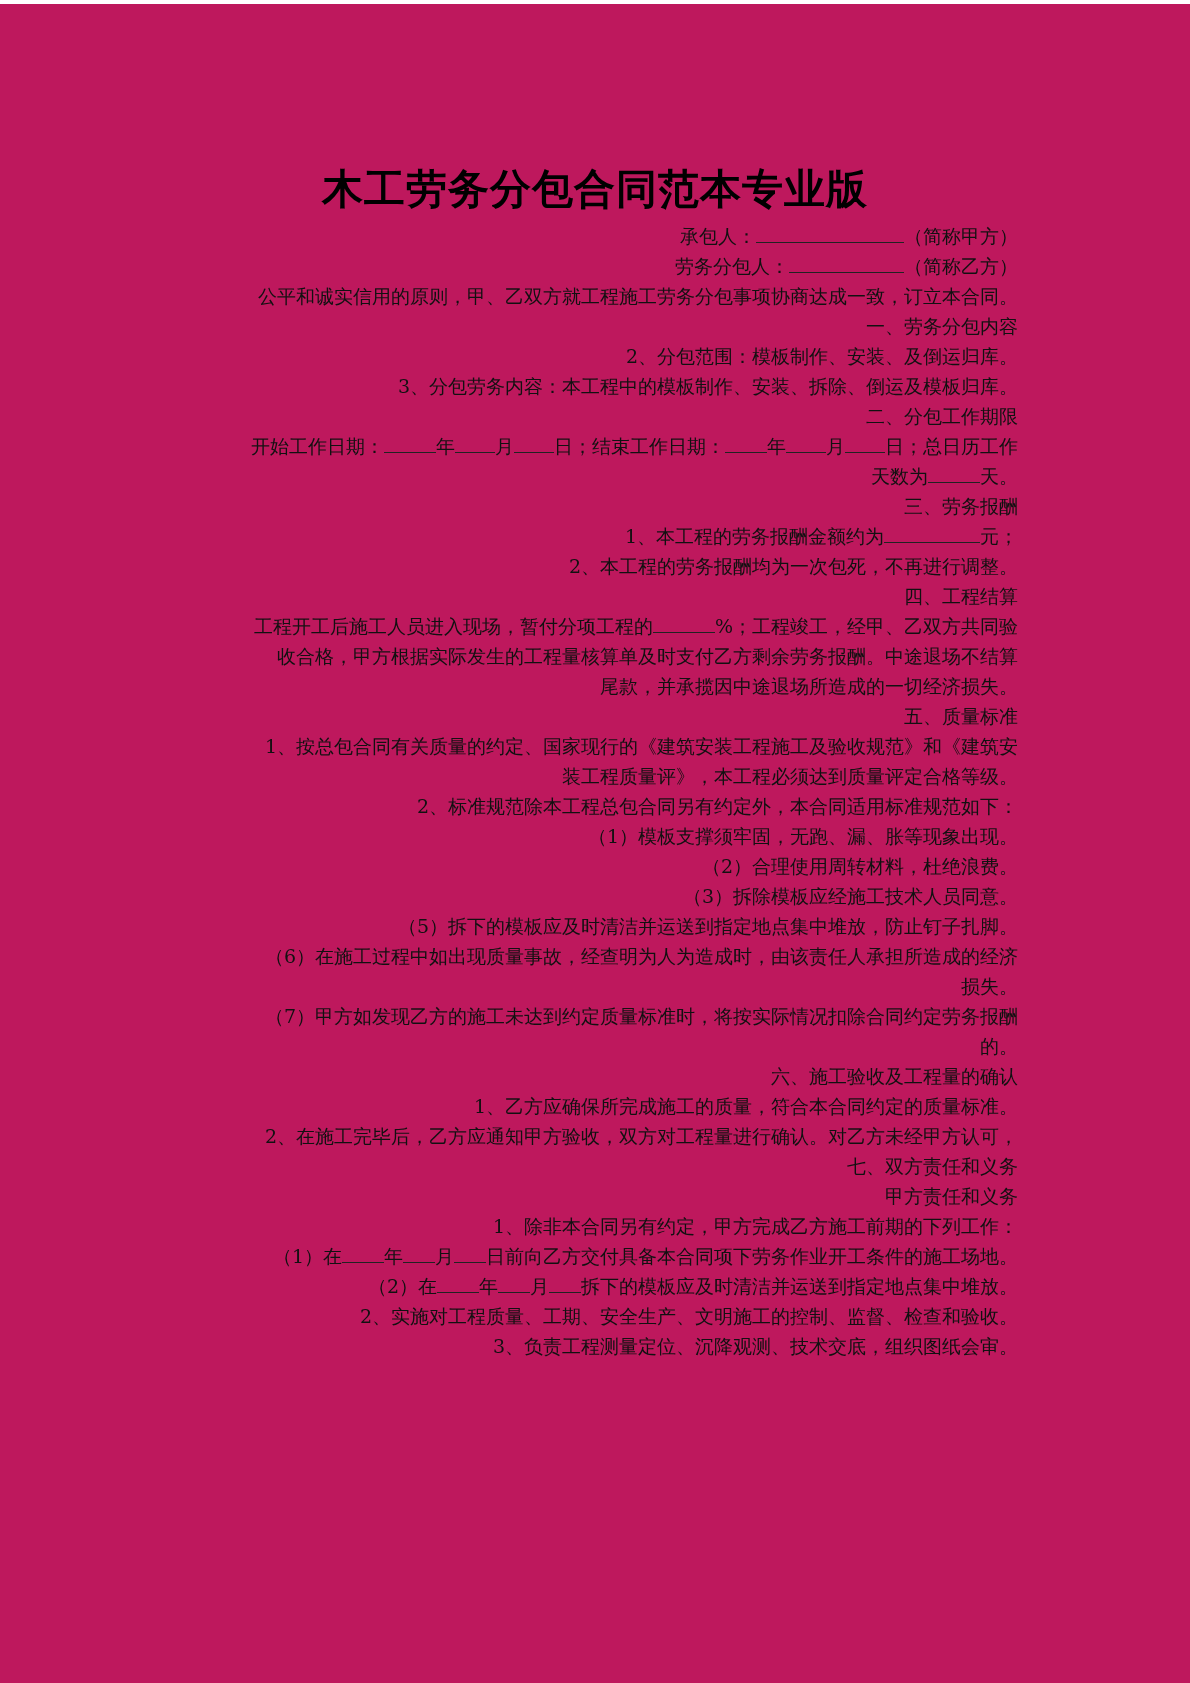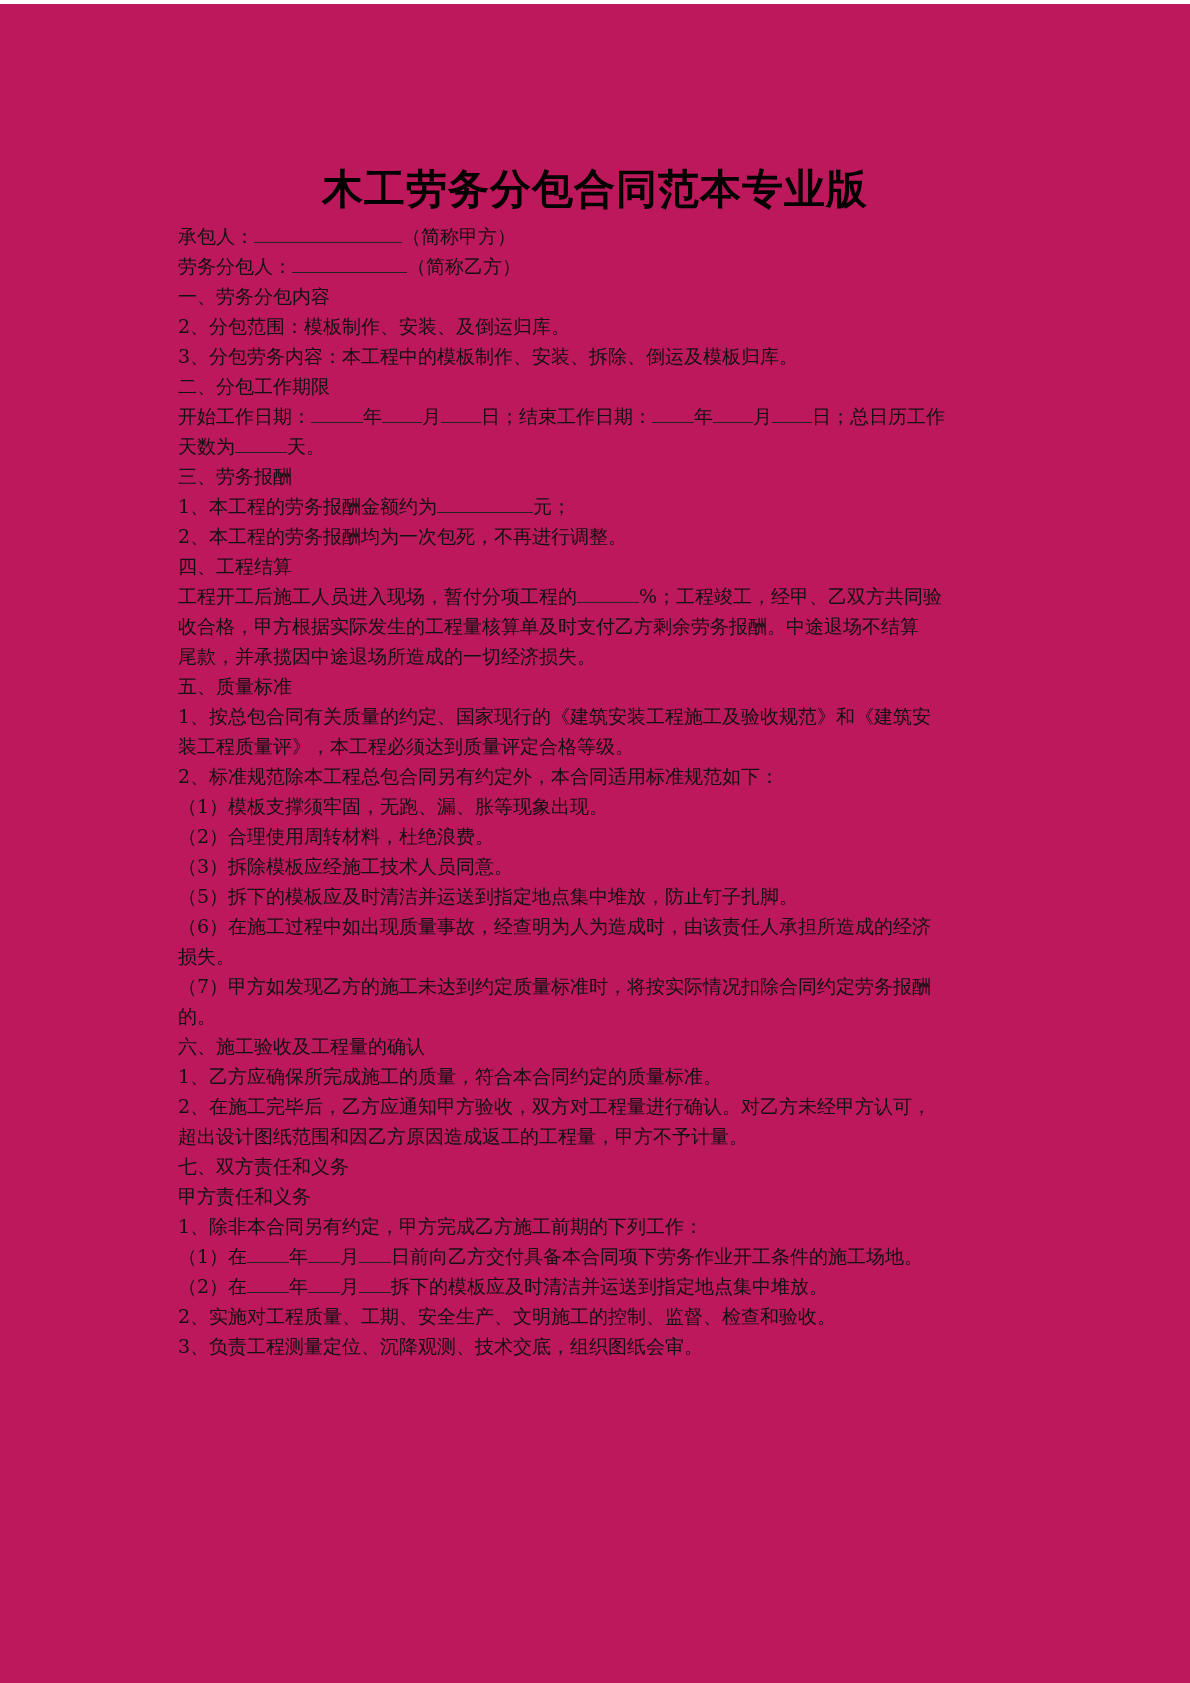--- a/index.html
+++ b/index.html
@@ -12,31 +12,32 @@
   .title {
     position: absolute; left: 0; right: 0; top: 158px;
     text-align: center; font-size: 41px; font-weight: bold; letter-spacing: 1px;
     font-family: "DejaVu Sans", "Liberation Sans", sans-serif;
     color: #000;
   }
   .body {
     position: absolute; left: 178px; top: 217px; width: 840px;
     font-size: 19px; line-height: 30px;
   }
-  .line { white-space: nowrap; height: 30px; }
+  .line { white-space: nowrap; height: 30px; text-align: right; }
   .u { display: inline-block; border-bottom: 1px solid #222; height: 20px; vertical-align: baseline; }
 </style>
 </head>
 <body>
 
 <div class="page">
   <div class="title">木工劳务分包合同范本专业版</div>
   <div class="body" id="doc-body">
       <div class="line"><span>承包人：</span><span class="u" style="width: 148px;"></span><span>（简称甲方）</span></div>
       <div class="line"><span>劳务分包人：</span><span class="u" style="width: 115px;"></span><span>（简称乙方）</span></div>
+      <div class="line"><span>公平和诚实信用的原则，甲、乙双方就工程施工劳务分包事项协商达成一致，订立本合同。</span></div>
       <div class="line"><span>一、劳务分包内容</span></div>
       <div class="line"><span>2、分包范围：模板制作、安装、及倒运归库。</span></div>
       <div class="line"><span>3、分包劳务内容：本工程中的模板制作、安装、拆除、倒运及模板归库。</span></div>
       <div class="line"><span>二、分包工作期限</span></div>
       <div class="line"><span>开始工作日期：</span><span class="u" style="width: 52px;"></span><span>年</span><span class="u" style="width: 40px;"></span><span>月</span><span class="u" style="width: 40px;"></span><span>日；结束工作日期：</span><span class="u" style="width: 42px;"></span><span>年</span><span class="u" style="width: 40px;"></span><span>月</span><span class="u" style="width: 40px;"></span><span>日；总日历工作</span></div>
       <div class="line"><span>天数为</span><span class="u" style="width: 52px;"></span><span>天。</span></div>
       <div class="line"><span>三、劳务报酬</span></div>
       <div class="line"><span>1、本工程的劳务报酬金额约为</span><span class="u" style="width: 96px;"></span><span>元；</span></div>
       <div class="line"><span>2、本工程的劳务报酬均为一次包死，不再进行调整。</span></div>
       <div class="line"><span>四、工程结算</span></div>
@@ -51,21 +52,20 @@
       <div class="line"><span>（2）合理使用周转材料，杜绝浪费。</span></div>
       <div class="line"><span>（3）拆除模板应经施工技术人员同意。</span></div>
       <div class="line"><span>（5）拆下的模板应及时清洁并运送到指定地点集中堆放，防止钉子扎脚。</span></div>
       <div class="line"><span>（6）在施工过程中如出现质量事故，经查明为人为造成时，由该责任人承担所造成的经济</span></div>
       <div class="line"><span>损失。</span></div>
       <div class="line"><span>（7）甲方如发现乙方的施工未达到约定质量标准时，将按实际情况扣除合同约定劳务报酬</span></div>
       <div class="line"><span>的。</span></div>
       <div class="line"><span>六、施工验收及工程量的确认</span></div>
       <div class="line"><span>1、乙方应确保所完成施工的质量，符合本合同约定的质量标准。</span></div>
       <div class="line"><span>2、在施工完毕后，乙方应通知甲方验收，双方对工程量进行确认。对乙方未经甲方认可，</span></div>
-      <div class="line"><span>超出设计图纸范围和因乙方原因造成返工的工程量，甲方不予计量。</span></div>
       <div class="line"><span>七、双方责任和义务</span></div>
       <div class="line"><span>甲方责任和义务</span></div>
       <div class="line"><span>1、除非本合同另有约定，甲方完成乙方施工前期的下列工作：</span></div>
       <div class="line"><span>（1）在</span><span class="u" style="width: 42px;"></span><span>年</span><span class="u" style="width: 32px;"></span><span>月</span><span class="u" style="width: 32px;"></span><span>日前向乙方交付具备本合同项下劳务作业开工条件的施工场地。</span></div>
       <div class="line"><span>（2）在</span><span class="u" style="width: 42px;"></span><span>年</span><span class="u" style="width: 32px;"></span><span>月</span><span class="u" style="width: 32px;"></span><span>拆下的模板应及时清洁并运送到指定地点集中堆放。</span></div>
       <div class="line"><span>2、实施对工程质量、工期、安全生产、文明施工的控制、监督、检查和验收。</span></div>
       <div class="line"><span>3、负责工程测量定位、沉降观测、技术交底，组织图纸会审。</span></div>
     </div>
 </div>
 

